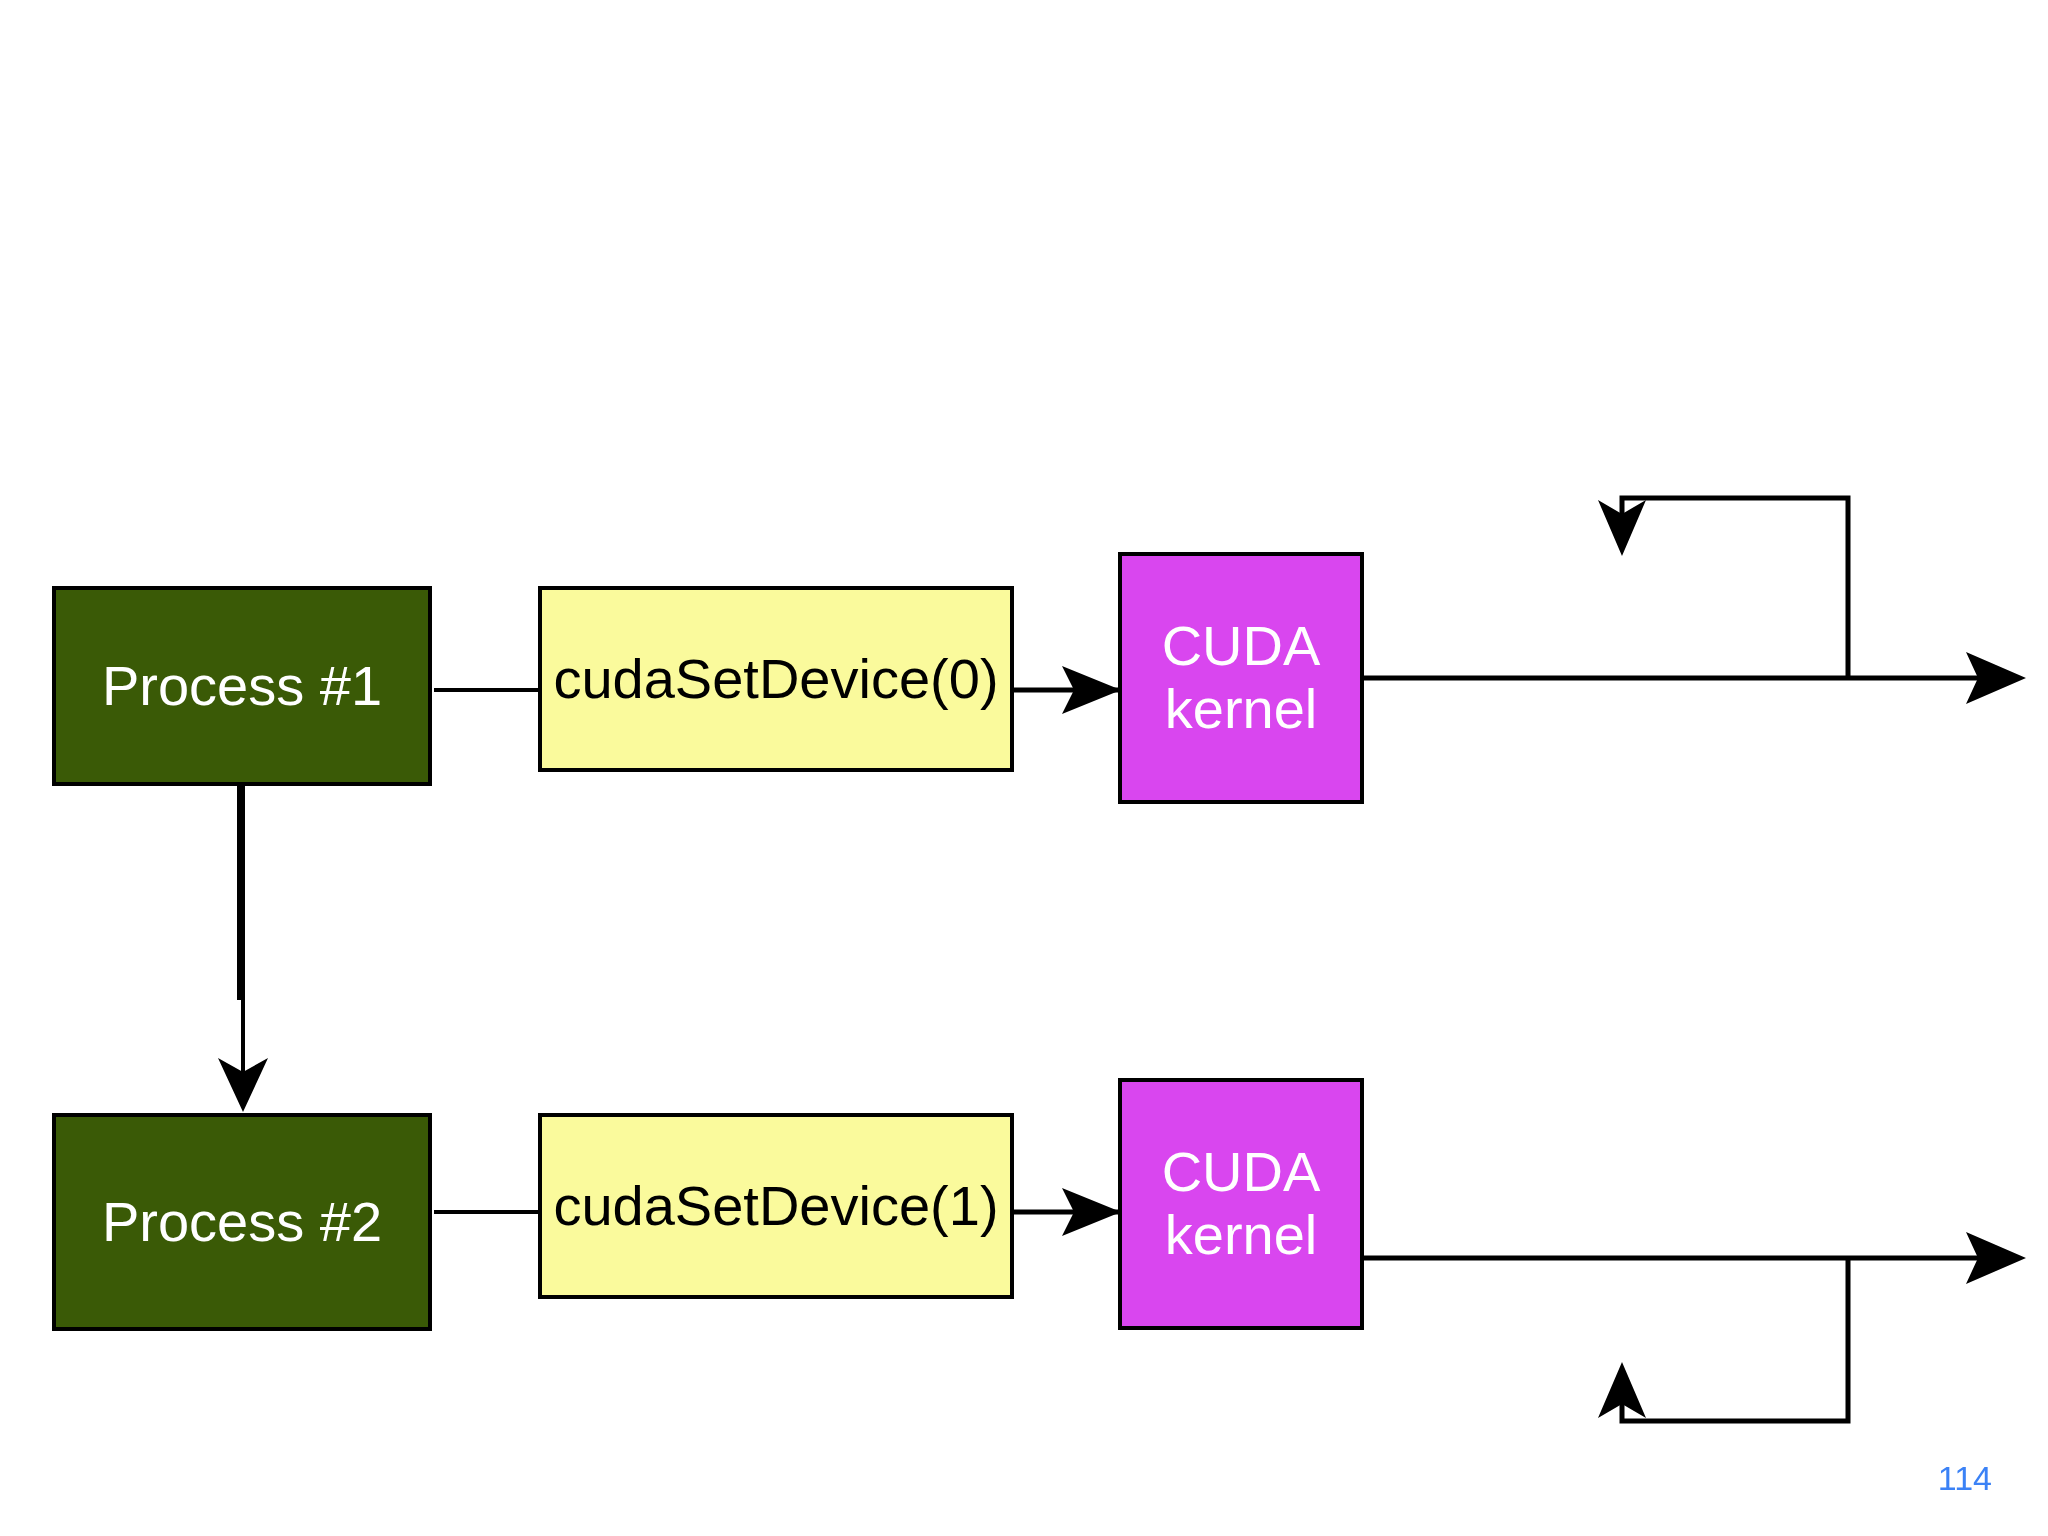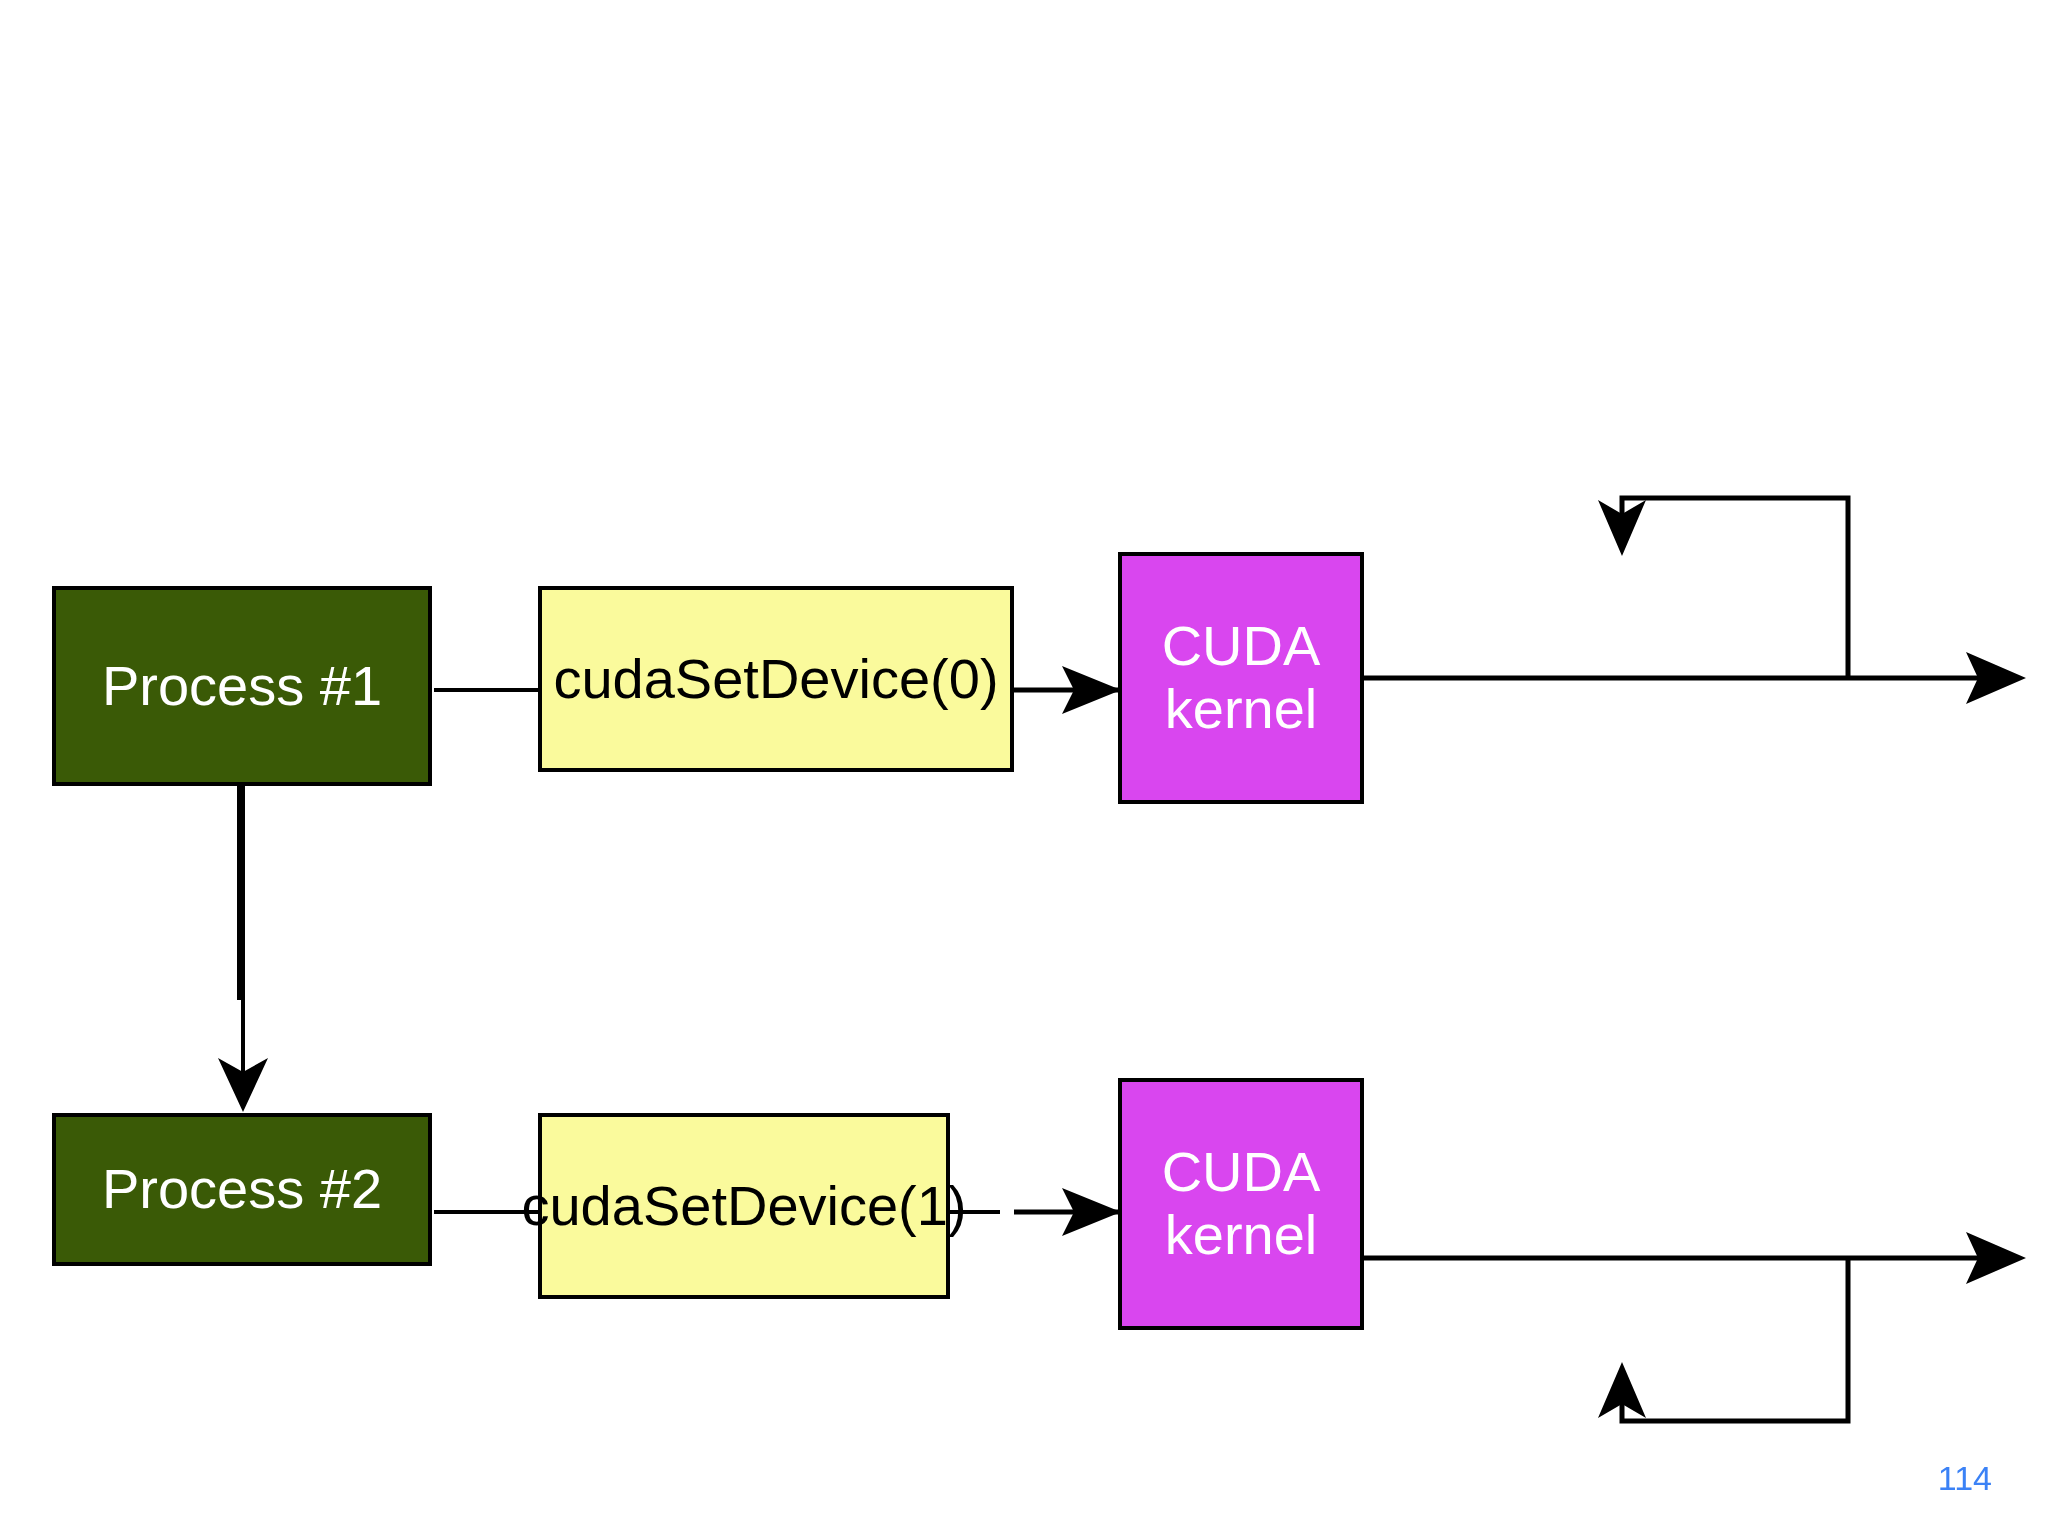--- a/index.html
+++ b/index.html
@@ -46,22 +46,22 @@
     background: #d946ef;
     color: #FFFFFF;
     font-size: 56px;
   }
 
   
   #process1   { left: 52px;   top: 586px;  width: 380px; height: 200px; }
   #api0       { left: 538px;  top: 586px;  width: 476px; height: 186px; }
   #kernel0    { left: 1118px; top: 552px;  width: 246px; height: 252px; }
 
-  #process2   { left: 52px;   top: 1113px; width: 380px; height: 153px; text-align: center; }
-  #api1       { left: 538px;  top: 1113px; width: 412px; height: 186px; }
+  #process2   { left: 52px;   top: 1113px; width: 380px; height: 218px; text-align: center; }
+  #api1       { left: 538px;  top: 1113px; width: 476px; height: 186px; }
   #kernel1    { left: 1118px; top: 1078px; width: 246px; height: 252px; }
 
   
   #wires {
     position: absolute;
     left: 0; top: 0;
     width: 2048px;
     height: 1536px;
     pointer-events: none;
   }

